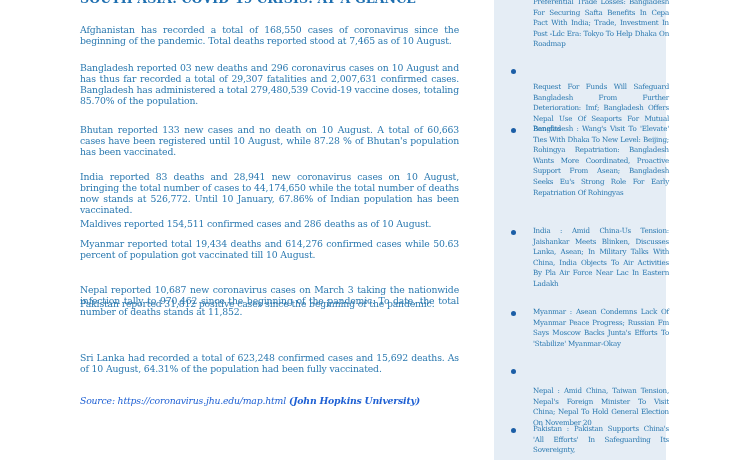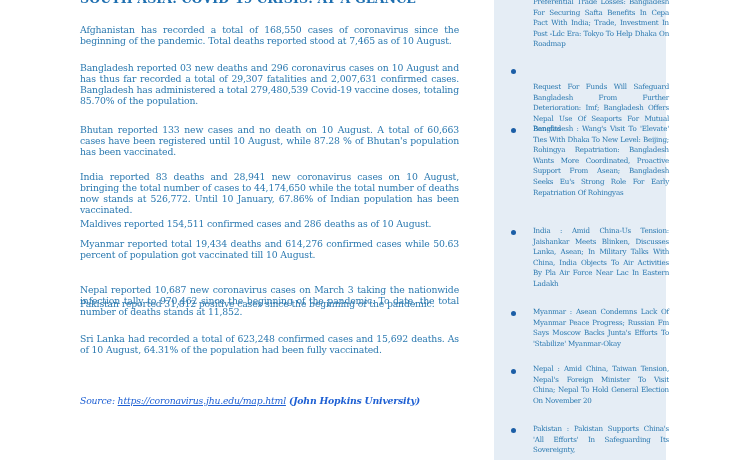--- a/index.html
+++ b/index.html
@@ -18,21 +18,21 @@
       position: absolute; left: 80px; width: 379px; margin: 0;
       font-family: "DejaVu Serif", serif;
       font-size: 9.3px; line-height: 11px; color: #2b79b0;
       text-align: justify; letter-spacing: -0.15px;
     }
     .source {
       position: absolute; left: 80px; top: 395px; margin: 0;
       font-family: "DejaVu Serif", serif; font-style: italic;
       font-size: 9.3px; color: #1d5fd3; white-space: nowrap; letter-spacing: -0.2px;
     }
-    .source a { color: #1d5fd3; text-decoration: underline; }
+    .source a { color: #1d5fd3; }
     .source b { font-weight: bold; text-align: center; }
 
     .sidebar {
       position: absolute; left: 494px; top: 0; width: 172px; height: 460px;
       background: #e5edf5;
     }
     .side-item {
       position: absolute; left: 533px; width: 136px; margin: 0;
       font-family: "DejaVu Serif", serif;
       font-size: 7.1px; line-height: 10.6px; color: #2b79b0;
@@ -49,21 +49,21 @@
 <h1 class="heading">SOUTH ASIA: COVID-19 CRISIS: AT A GLANCE</h1>
 
 <p class="para" style="top:24px">Afghanistan has recorded a total of 168,550 cases of coronavirus since the beginning of the pandemic. Total deaths reported stood at 7,465 as of 10 August.</p>
 <p class="para" style="top:62px">Bangladesh reported 03 new deaths and 296 coronavirus cases on 10 August and has thus far recorded a total of 29,307 fatalities and 2,007,631 confirmed cases. Bangladesh has administered a total 279,480,539 Covid-19 vaccine doses, totaling 85.70% of the population.</p>
 <p class="para" style="top:124px">Bhutan reported 133 new cases and no death on 10 August. A total of 60,663 cases have been registered until 10 August, while 87.28 % of Bhutan's population has been vaccinated.</p>
 <p class="para" style="top:171px">India reported 83 deaths and 28,941 new coronavirus cases on 10 August, bringing the total number of cases to 44,174,650 while the total number of deaths now stands at 526,772. Until 10 January, 67.86% of Indian population has been vaccinated.</p>
 <p class="para" style="top:218px">Maldives reported 154,511 confirmed cases and 286 deaths as of 10 August.</p>
 <p class="para" style="top:238px">Myanmar reported total 19,434 deaths and 614,276 confirmed cases while 50.63 percent of population got vaccinated till 10 August.</p>
 <p class="para" style="top:284px">Nepal reported 10,687 new coronavirus cases on March 3 taking the nationwide infection tally to 970,462 since the beginning of the pandemic. To date, the total number of deaths stands at 11,852.</p>
 <p class="para" style="top:298px">Pakistan reported 31,812 positive cases since the beginning of the pandemic.</p>
-<p class="para" style="top:333px">Sri Lanka had recorded a total of 623,248 confirmed cases and 15,692 deaths. As of 10 August, 64.31% of the population had been fully vaccinated.</p>
+<p class="para" style="top:352px">Sri Lanka had recorded a total of 623,248 confirmed cases and 15,692 deaths. As of 10 August, 64.31% of the population had been fully vaccinated.</p>
 
 <p class="source">
   <span>Source: </span><a>https://coronavirus.jhu.edu/map.html</a><b> (John Hopkins University)</b>
 </p>
 
 <div class="sidebar"></div>
 
 <p class="side-item" style="top:-3px">Preferential Trade Losses: Bangladesh For Securing Safta Benefits In Cepa Pact With India; Trade, Investment In Post -Ldc Era: Tokyo To Help Dhaka On Roadmap</p>
 
 <span class="bullet" style="top:69px"></span>
@@ -72,16 +72,16 @@
 <span class="bullet" style="top:128px"></span>
 <p class="side-item" style="top:124px">Bangladesh : Wang's Visit To 'Elevate' Ties With Dhaka To New Level: Beijing; Rohingya Repatriation: Bangladesh Wants More Coordinated, Proactive Support From Asean; Bangladesh Seeks Eu's Strong Role For Early Repatriation Of Rohingyas</p>
 
 <span class="bullet" style="top:230px"></span>
 <p class="side-item" style="top:226px">India : Amid China-Us Tension: Jaishankar Meets Blinken, Discusses Lanka, Asean; In Military Talks With China, India Objects To Air Activities By Pla Air Force Near Lac In Eastern Ladakh</p>
 
 <span class="bullet" style="top:311px"></span>
 <p class="side-item" style="top:307px">Myanmar : Asean Condemns Lack Of Myanmar Peace Progress; Russian Fm Says Moscow Backs Junta's Efforts To 'Stabilize' Myanmar-Okay</p>
 
 <span class="bullet" style="top:369px"></span>
-<p class="side-item" style="top:364px">Nepal : Amid China, Taiwan Tension, Nepal's Foreign Minister To Visit China; Nepal To Hold General Election On November 20</p>
+<p class="side-item" style="top:386px">Nepal : Amid China, Taiwan Tension, Nepal's Foreign Minister To Visit China; Nepal To Hold General Election On November 20</p>
 
 <span class="bullet" style="top:428px"></span>
 <p class="side-item" style="top:424px">Pakistan : Pakistan Supports China's 'All Efforts' In Safeguarding Its Sovereignty,</p>
 
 </body></html>

